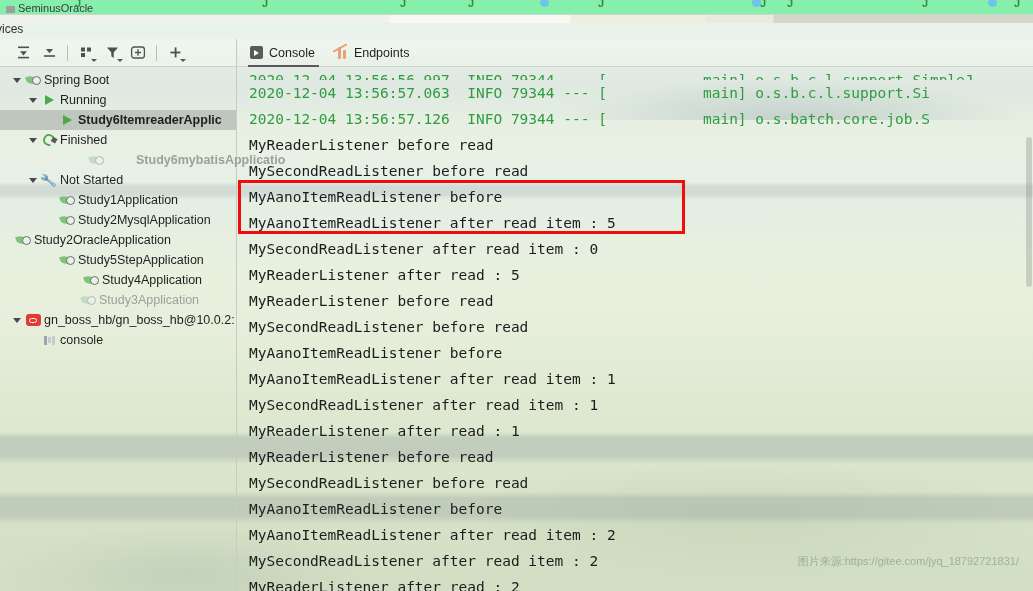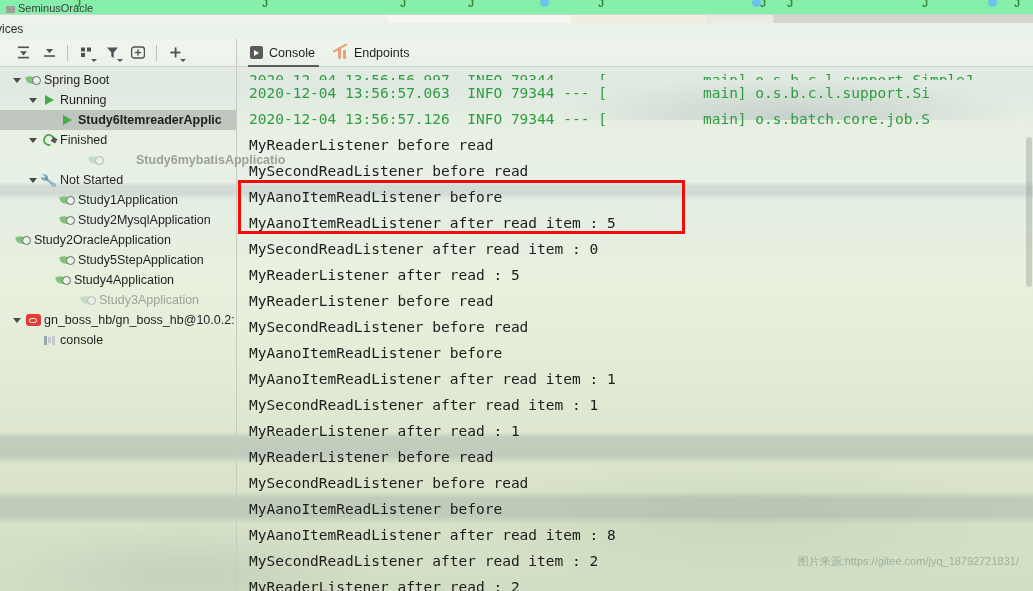--- a/index.html
+++ b/index.html
@@ -406,21 +406,21 @@
       <div class="trow" style="padding-left: 44px;">
         <span class="twist"></span>
         <span class="t-icon">
           <span class="sb-ico">
             <span class="leaf"></span>
             <span class="circ"></span>
           </span>
         </span>
         <span class="t-label">Study5StepApplication</span>
       </div>
-      <div class="trow" style="padding-left: 40px;">
+      <div class="trow" style="padding-left: 68px;">
         <span class="twist"></span>
         <span class="t-icon">
           <span class="sb-ico">
             <span class="leaf"></span>
             <span class="circ"></span>
           </span>
         </span>
         <span class="t-label">Study4Application</span>
       </div>
       <div class="trow" style="padding-left: 44px; margin-left: 21px;">
@@ -489,21 +489,21 @@
       <div class="logline plain">MyReaderListener after read : 5</div>
       <div class="logline plain">MyReaderListener before read</div>
       <div class="logline plain">MySecondReadListener before read</div>
       <div class="logline plain">MyAanoItemReadListener before</div>
       <div class="logline plain">MyAanoItemReadListener after read item : 1</div>
       <div class="logline plain">MySecondReadListener after read item : 1</div>
       <div class="logline plain">MyReaderListener after read : 1</div>
       <div class="logline plain">MyReaderListener before read</div>
       <div class="logline plain">MySecondReadListener before read</div>
       <div class="logline plain">MyAanoItemReadListener before</div>
-      <div class="logline plain">MyAanoItemReadListener after read item : 8</div>
+      <div class="logline plain">MyAanoItemReadListener after read item : 2</div>
       <div class="logline plain">MySecondReadListener after read item : 2</div>
       <div class="logline plain">MyReaderListener after read : 2</div>
     </div>
 
   <div id="vscroll">
     <div class="thumb"></div>
   </div>
 </div>
 
 <div id="redbox"></div>

